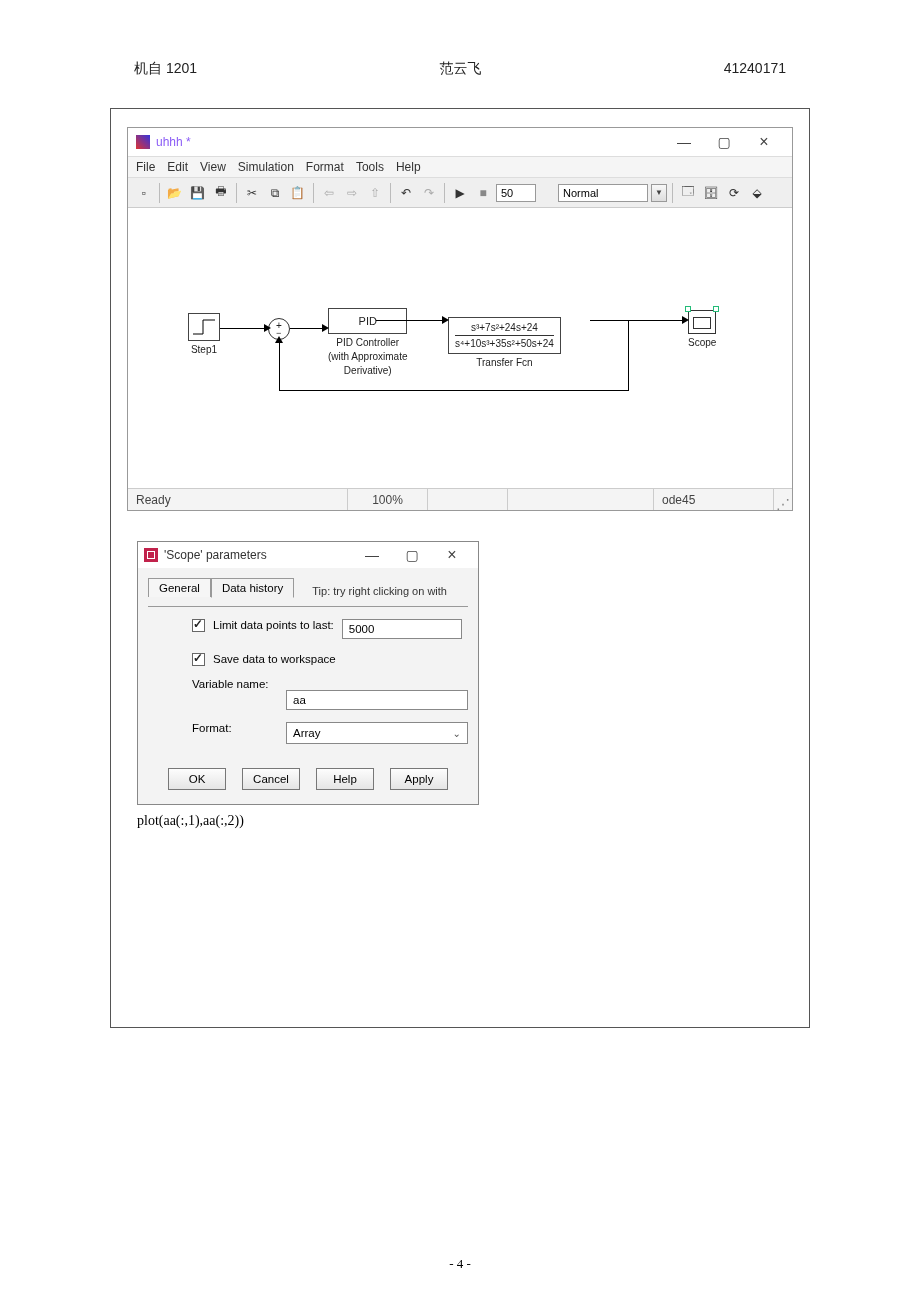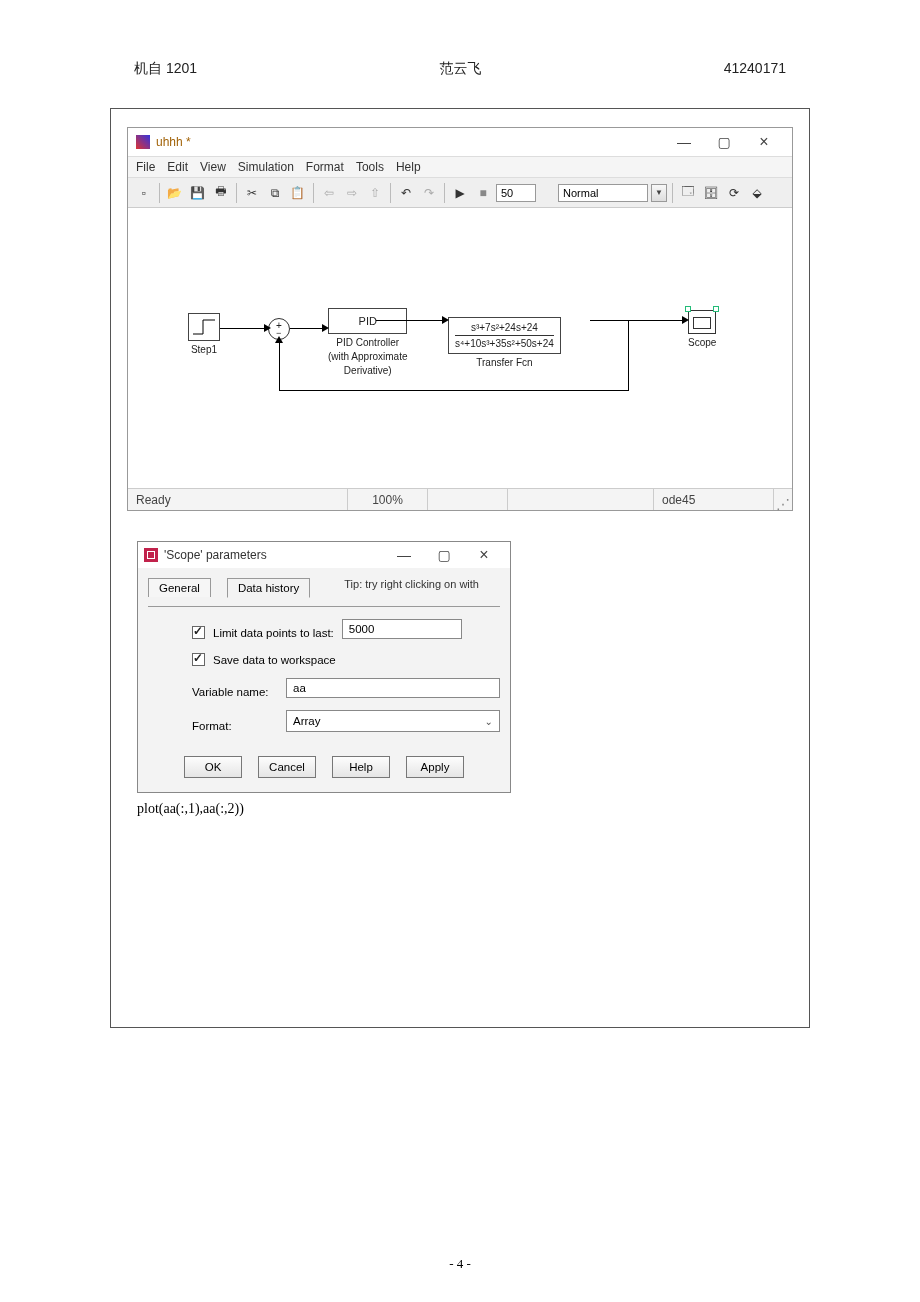--- a/index.html
+++ b/index.html
@@ -40,21 +40,21 @@
     align-items: center;
     height: 28px;
     padding: 0 8px;
     background: #fff;
   }
   .titlebar .winicon {
     width: 14px; height: 14px;
     background: linear-gradient(45deg,#d33,#33d);
     margin-right: 6px;
   }
-  .titlebar .title { flex: 1; color:#a16207; }
+  .titlebar .title { flex: 1; color:#8b5cf6; }
   .winctrl { width: 40px; text-align: center; font-size: 14px; color: #444; }
   .winctrl.close { font-size: 16px; }
   .menubar {
     display: flex;
     gap: 12px;
     padding: 3px 8px;
     background: #f5f5f5;
     color: #333;
     border-top: 1px solid #ddd;
     border-bottom: 1px solid #ddd;
@@ -182,46 +182,46 @@
   .statusbar .grow { flex:1; }
   .statusbar .resizer {
     width: 18px; height:100%; position:relative;
   }
   .statusbar .resizer::after{
     content:"⋰"; position:absolute; right:2px; bottom:-2px; font-size:14px; color:#888;
   }
 
   
   .dialog {
-    width: 374px;
+    width: 342px;
     margin: 16px 0 8px 22px;
     border: 1px solid #888;
     background: #f3f3f3;
   }
   .dlg-title {
     display:flex;align-items:center;height:26px;padding:0 6px;background:#fff;
   }
   .dlg-title .dicon{ width:14px;height:14px;background:#c1224b;margin-right:6px;position:relative;}
   .dlg-title .dicon::after{content:"";position:absolute;inset:3px;border:1px solid #fff;}
   .dlg-title .dtxt{flex:1;color:#333;}
   .dlg-body { padding: 10px 10px 14px 10px; }
-  .tabs { display:flex; align-items:flex-start; gap:16px; margin-bottom:10px; }
+  .tabs { display:flex; align-items:flex-end; gap:0; margin-bottom:10px; }
   .tab {
     border:1px solid #999;
     border-bottom:none;
     padding:3px 10px;
     background:#eee;
     font-size:11.5px;
     position:relative;
   }
   .tab.inactive { background:#f6f6f6; }
   .tab.active { background:#f3f3f3; z-index:2; border-bottom:1px solid #f3f3f3; margin-bottom:-1px;}
   .tabs .tip { margin-left:18px; font-size:11px; color:#333; }
   .tabunderline { border-top:1px solid #999; margin-top:-1px; margin-bottom:12px;}
-  .row { display:flex; align-items:flex-end; gap:8px; margin-bottom:12px; font-size:11.5px;padding-left:44px;}
+  .row { display:flex; align-items:flex-start; gap:8px; margin-bottom:12px; font-size:11.5px;padding-left:44px;}
   .chk {
     width:13px;height:13px;border:1px solid #666;background:#fff;position:relative;
   }
   .chk.checked::after{
     content:"✓";position:absolute;top:-3px;left:0;font-size:12px;color:#222;font-weight:bold;
   }
   .txtfield {
     border:1px solid #888;background:#fff;height:20px;padding:0 6px;display:flex;align-items:center;font-size:11.5px;
   }
   .select {
@@ -393,21 +393,21 @@
           <span class="txtfield" style="width:120px;">5000</span>
         </div>
 
         <div class="row" style="margin-top:14px;">
           <span class="chk checked"></span>
           <span>Save data to workspace</span>
         </div>
 
         <div class="row">
           <span style="width:86px;">Variable name:</span>
-          <span class="txtfield" style="flex:1;">aa</span>
+          <span class="txtfield" style="flex:1;margin-top:12px;">aa</span>
         </div>
 
         <div class="row">
           <span style="width:86px;">Format:</span>
           <div class="select" style="flex:1;">
             <span>Array</span>
             <span class="caret">⌄</span>
           </div>
         </div>
 

